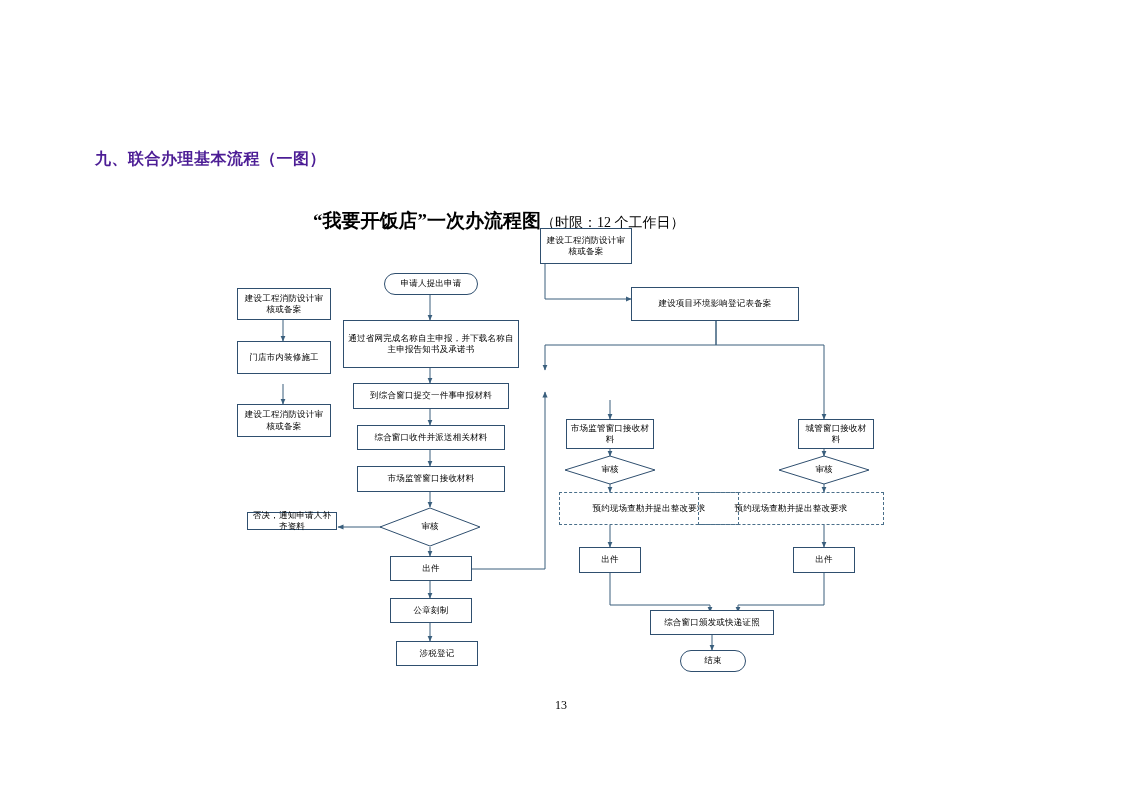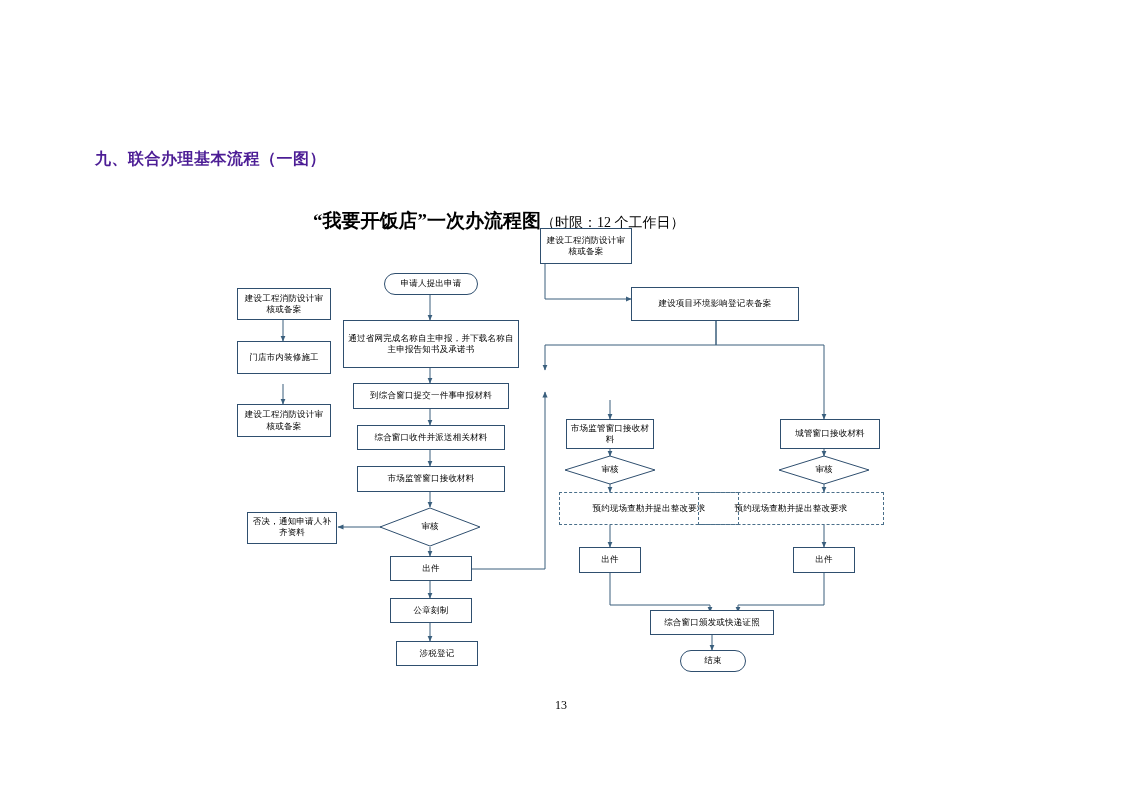--- a/index.html
+++ b/index.html
@@ -184,42 +184,42 @@
 
     <div class="node" style="left:357px; top:466px; width:148px; height:26px;">市场监管窗口接收材料</div>
 
     <div class="diamond-wrap" style="left:379px; top:507px; width:102px; height:40px;">
       <svg class="diamond" viewBox="0 0 102 40">
         <polygon points="51,1 101,20 51,39 1,20" fill="#ffffff" stroke="#2f4f6f" stroke-width="1"></polygon>
       </svg>
       <div class="diamond-label">审核</div>
     </div>
 
-    <div class="node" style="left:247px; top:512px; width:90px; height:32px;font-family:Liberation Mono, monospace;">否决，通知申请人补齐资料</div>
+    <div class="node" style="left:247px; top:512px; width:90px; height:18px;">否决，通知申请人补齐资料</div>
 
     <div class="node" style="left:390px; top:556px; width:82px; height:25px;">出件</div>
 
     <div class="node" style="left:390px; top:598px; width:82px; height:25px;">公章刻制</div>
 
     <div class="node" style="left:396px; top:641px; width:82px; height:25px;">涉税登记</div>
 
     <div class="node" style="left:237px; top:288px; width:94px; height:32px;">建设工程消防设计审核或备案</div>
 
     <div class="node" style="left:237px; top:341px; width:94px; height:33px;">门店市内装修施工</div>
 
     <div class="node" style="left:237px; top:404px; width:94px; height:33px;">建设工程消防设计审核或备案</div>
 
     <div class="node" style="left:540px; top:228px; width:92px; height:36px;">建设工程消防设计审核或备案</div>
 
     <div class="node" style="left:631px; top:287px; width:168px; height:34px;">建设项目环境影响登记表备案</div>
 
 
     <div class="node" style="left:566px; top:419px; width:88px; height:30px;">市场监管窗口接收材料</div>
 
-    <div class="node" style="left:780px; top:419px; width:100px; height:30px;">城管窗口接收材料</div>
+    <div class="node" style="left:798px; top:419px; width:76px; height:30px;">城管窗口接收材料</div>
 
     <div class="diamond-wrap" style="left:564px; top:455px; width:92px; height:30px;">
       <svg class="diamond" viewBox="0 0 92 30">
         <polygon points="46,1 91,15 46,29 1,15" fill="#ffffff" stroke="#2f4f6f" stroke-width="1"></polygon>
       </svg>
       <div class="diamond-label">审核</div>
     </div>
 
     <div class="diamond-wrap" style="left:778px; top:455px; width:92px; height:30px;">
       <svg class="diamond" viewBox="0 0 92 30">

